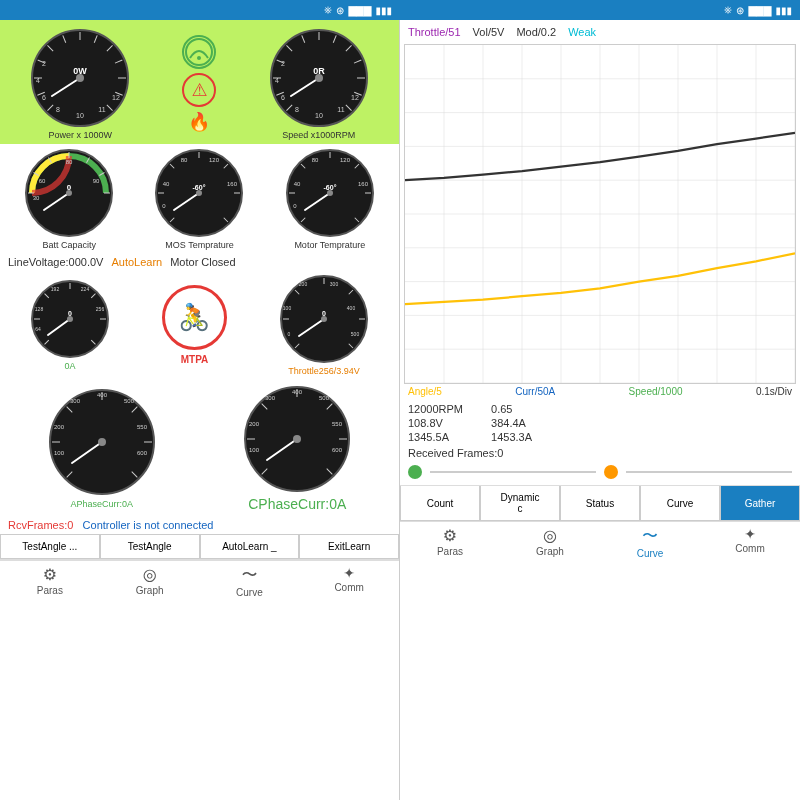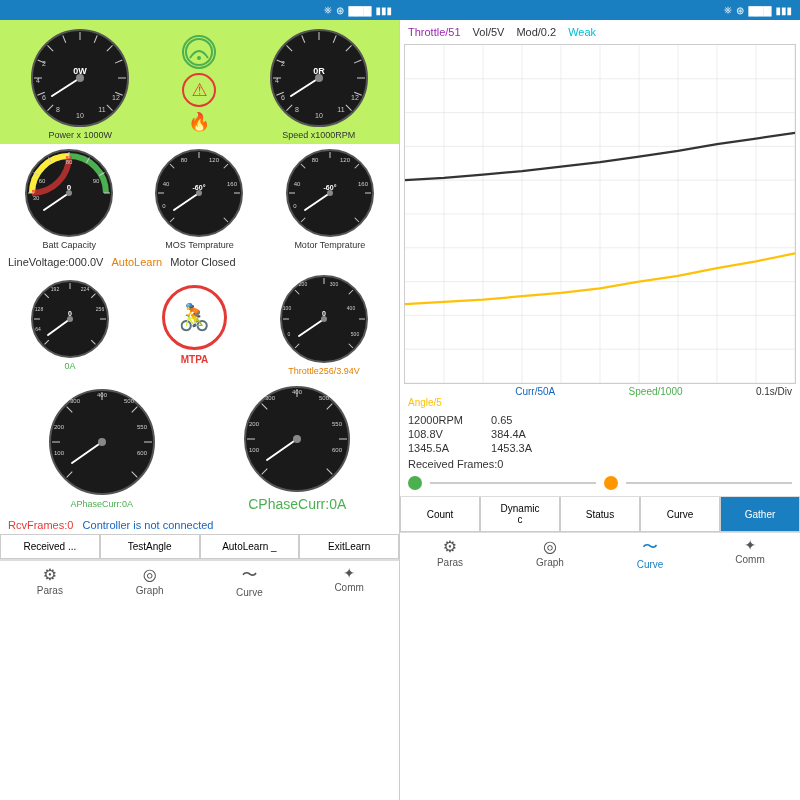--- a/index.html
+++ b/index.html
@@ -123,21 +123,21 @@
       border: 1px solid #ccc; margin: 0 4px;
       min-height: 280px; max-height: 340px;
     }
     .chart-area svg { width: 100%; height: 100%; }
 
     
     .chart-bottom-labels {
       display: flex; justify-content: space-between;
       padding: 2px 8px; font-size: 10px;
     }
-    .chart-bottom-labels span.yellow { color: #ffc107; margin-top: 11px; }
+    .chart-bottom-labels span.yellow { color: #ffc107; }
     .chart-bottom-labels span.blue { color: #1565c0; }
     .chart-bottom-labels span.green { color: #4caf50; }
     .chart-bottom-labels span.black { color: #333; }
 
     
     .stats-area {
       display: flex; padding: 4px 8px; gap: 28px;
     }
     .stats-col {
       display: flex; flex-direction: column; gap: 2px; font-size: 11px; color: #333;
@@ -510,21 +510,21 @@
       </div>
     </div>
 
     <div class="rcv-line">
       <span class="red">RcvFrames:0</span>
       <span class="blue"> &nbsp;</span>
       <span class="blue">Controller is not connected</span>
     </div>
 
     <div class="left-buttons">
-      <button class="left-btn">Received
+      <button class="left-btn">TestAngle
 ...</button>
       <button class="left-btn">TestAngle</button>
       <button class="left-btn">AutoLearn
 _</button>
       <button class="left-btn">ExitLearn</button>
     </div>
 
     <div class="left-nav">
       <div class="left-nav-item">
         <span class="nav-icon">⚙</span>

